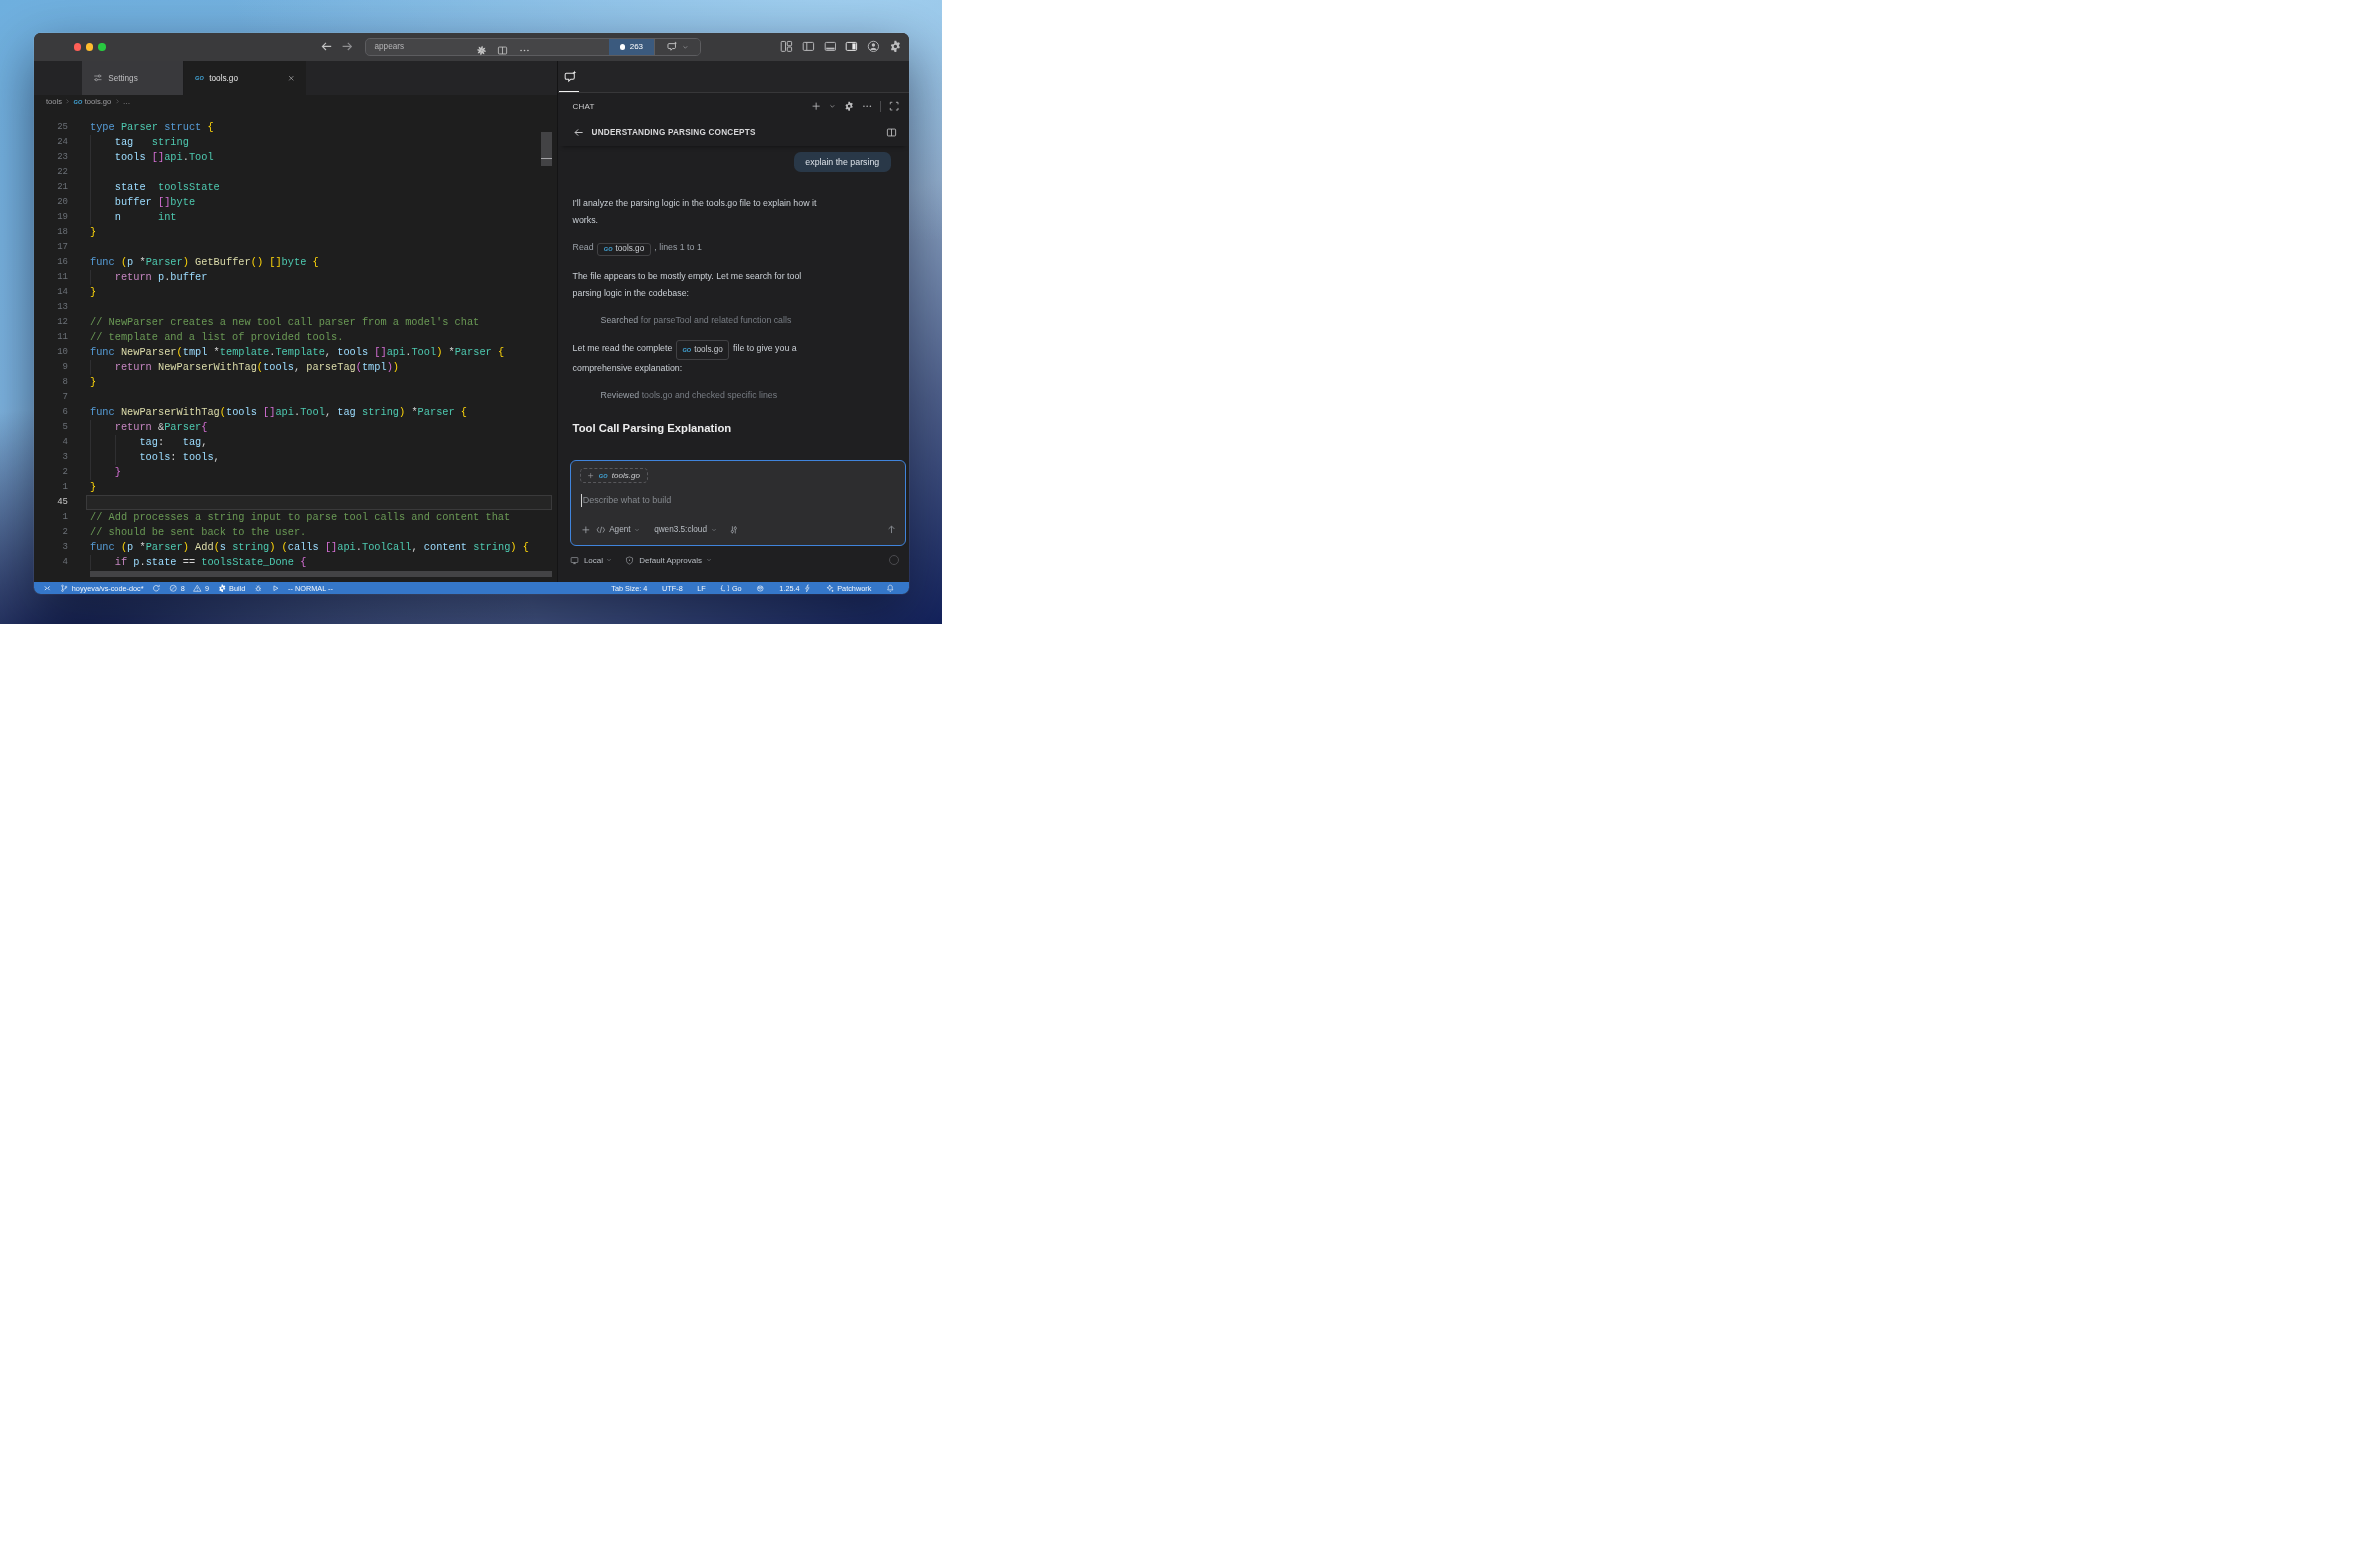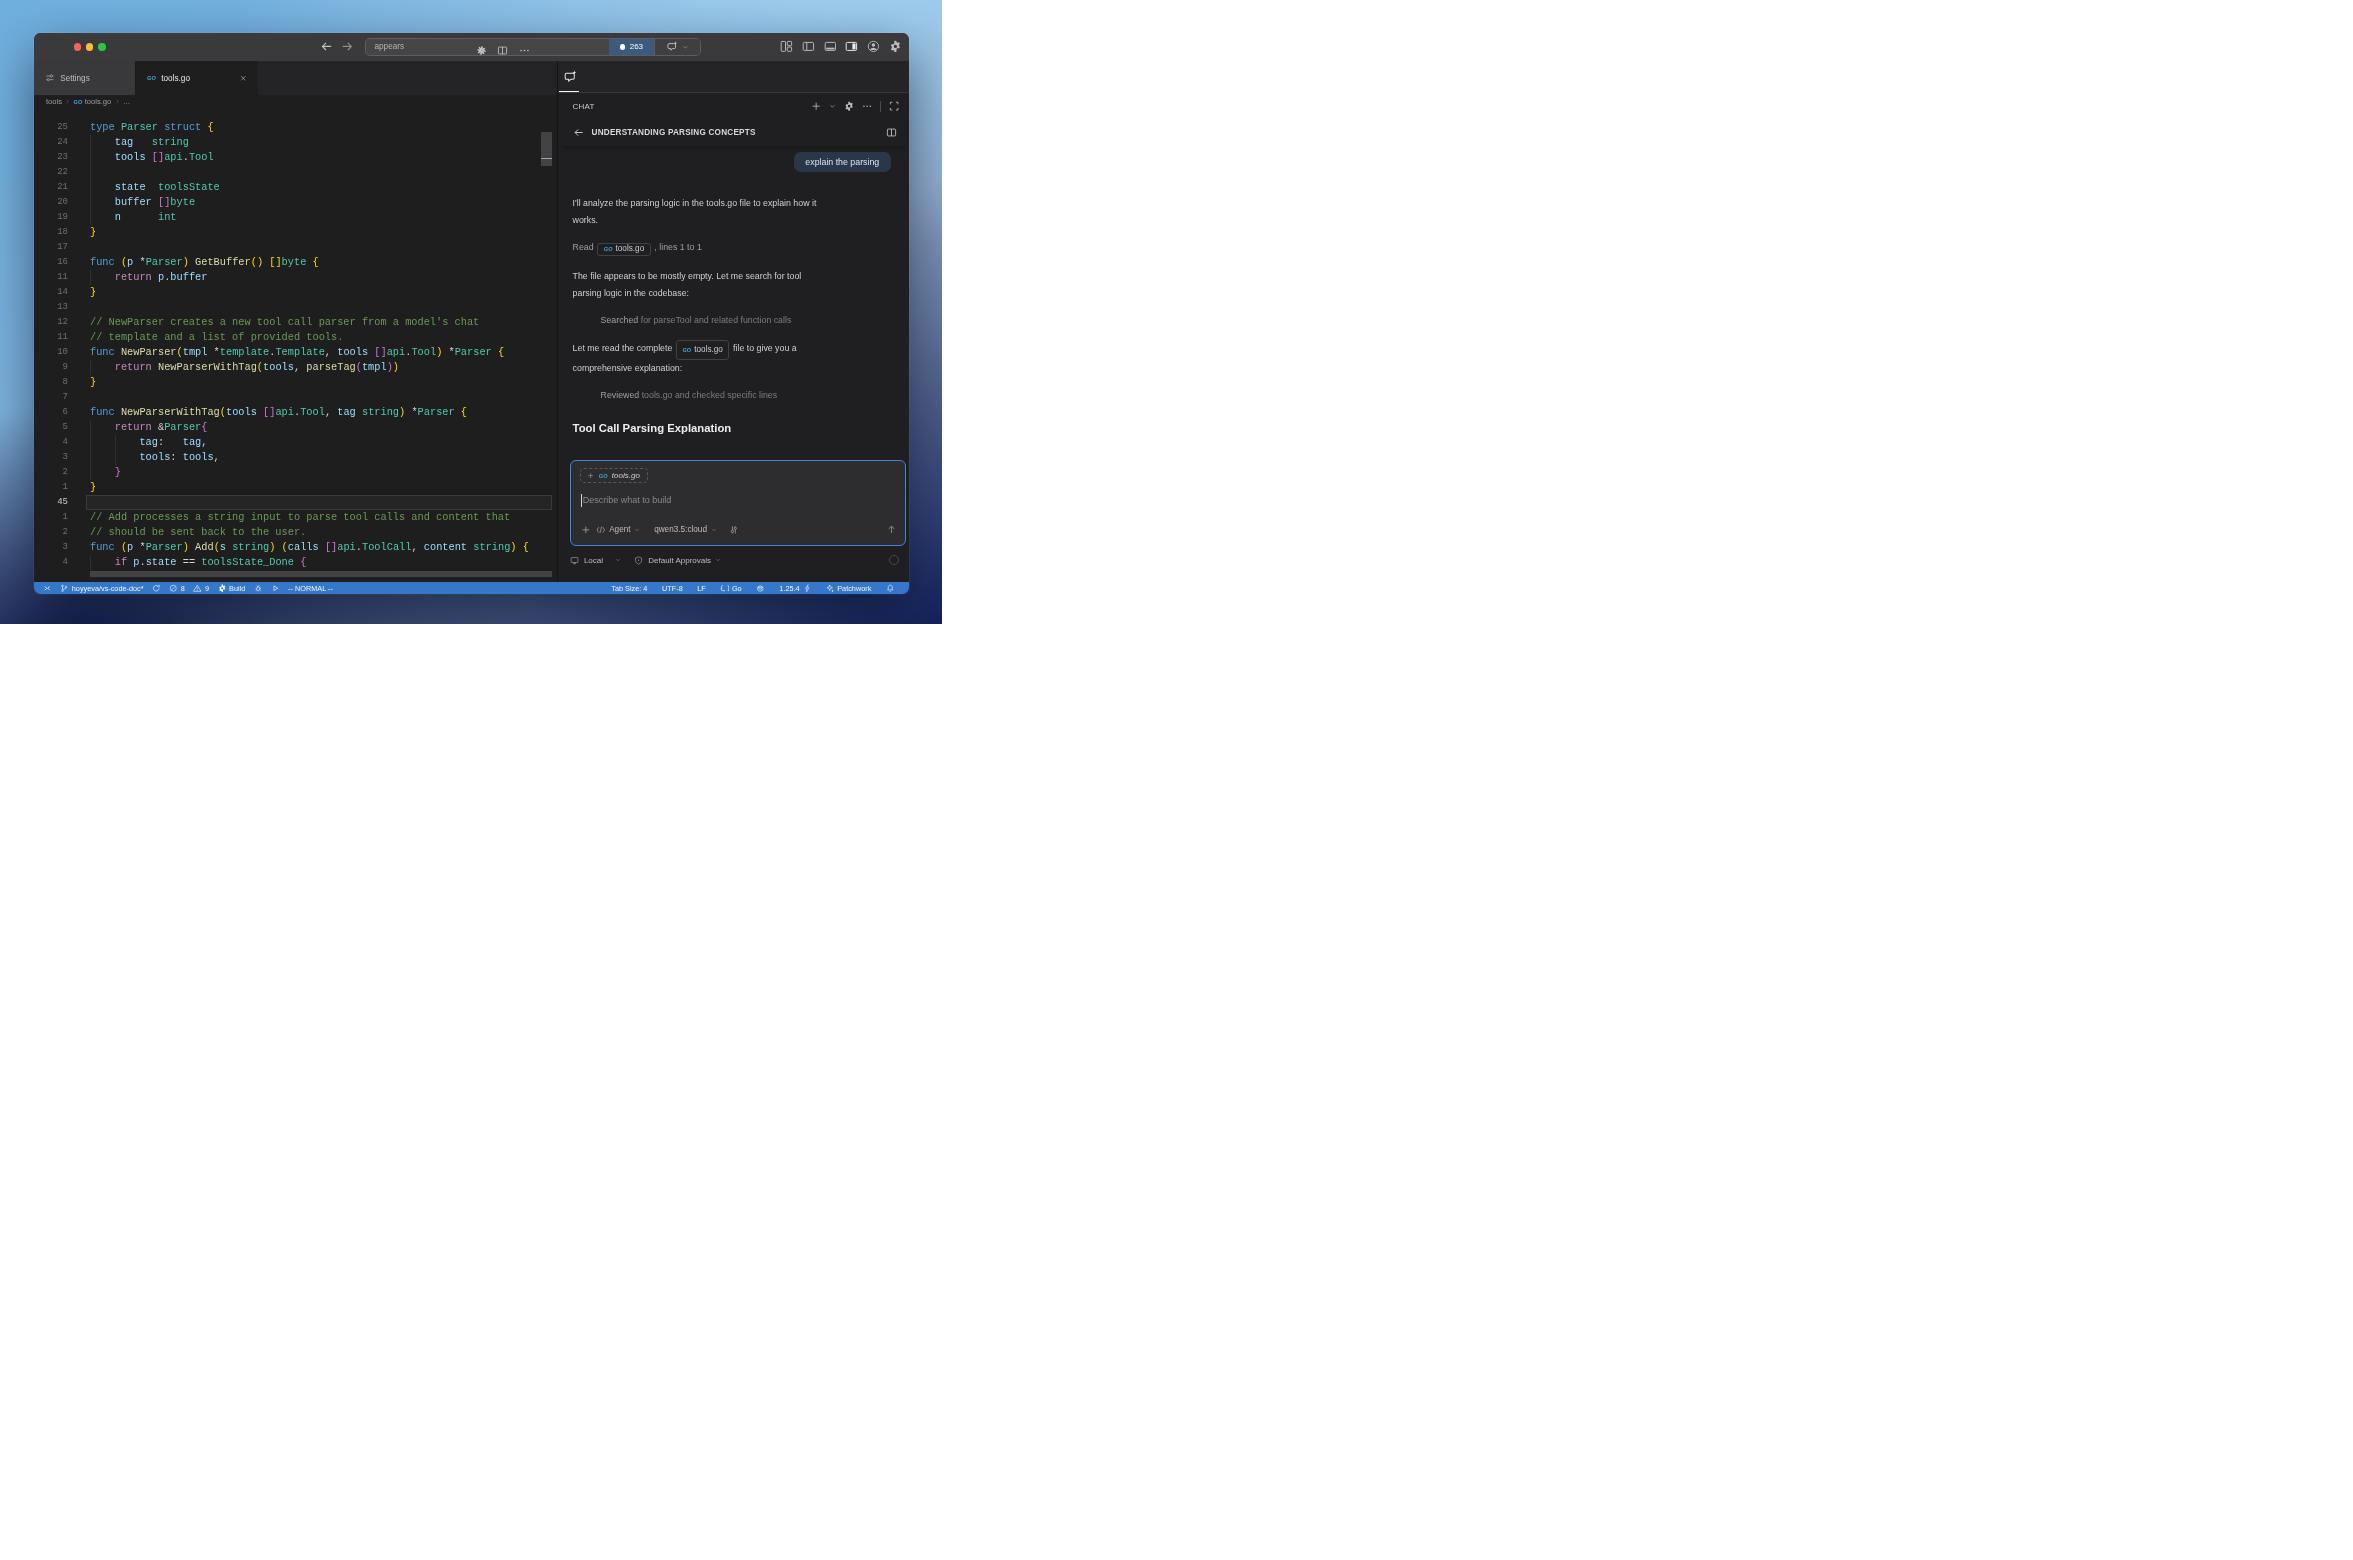--- a/index.html
+++ b/index.html
@@ -36,21 +36,21 @@
   .cc-badge .dot{width:5.5px;height:5.5px;border-radius:50%;background:#fff;}
   .cc-chat{width:46px;display:flex;align-items:center;justify-content:center;gap:4.3px;
     background:#3f3f41;border-left:0.6px solid #5d5d60;}
   .cc-chat .ico{width:11px;height:11px;color:#d6d6d6;}
   .cc-chat .caret{width:6.7px;height:6.7px;color:#ababad;}
   .tb-icons{position:absolute;right:7.3px;top:7.3px;display:flex;gap:9px;}
   .tb-icons .ico{width:12.8px;height:12.8px;color:#bdbdbf;}
   .tb-icons .active .ico,.tb-icons .ico.active{color:#ececec;}
 
   
-  .tabstrip{position:absolute;left:0;top:28px;width:523px;height:34px;background:#242426;display:flex;}
+  .tabstrip{position:absolute;left:0;top:28px;width:523px;height:34px;background:#242426;display:flex;padding-left:48px;}
   .tab{display:flex;align-items:center;padding:0 11px;font-size:8.2px;gap:5.5px;height:100%;}
   .tab.settings{width:102px;background:#39393c;color:#bfbfc1;border-right:0.6px solid #1c1c1d;}
   .tab.settings .ico{width:9.7px;height:9.7px;color:#ababad;}
   .tab.filetab{width:122px;background:#1e1e1e;color:#e8e8e8;}
   .tab .close{margin-left:auto;width:8.5px;height:8.5px;color:#bdbdbf;}
   .strip-actions{position:absolute;left:442px;top:0;height:34px;display:flex;align-items:center;gap:10.3px;}
   .strip-actions .ico{width:11px;height:11px;color:#c6c6c6;}
   .gob{font:italic 800 5.5px "Liberation Sans",sans-serif;color:var(--c-go);letter-spacing:0.1px;flex:none;}
 
   
@@ -457,21 +457,21 @@
         </div>
       </div>
 
       <div class="chat-below">
         <span class="ico">
             <svg viewBox="0 0 16 16" fill="none" stroke="currentColor" stroke-width="1.2">
               <rect x="2" y="2.8" width="12" height="8.8" rx="1" stroke-width="1.1"></rect>
               <path d="M8 11.6v2M5.5 13.6h5" stroke-width="1.1"></path>
             </svg>
           </span>
-        <div class="grp" style="display:flex;align-items:center;gap:12px;">
+        <div class="grp" style="display:flex;align-items:center;gap:3px;">
           <span>Local</span>
           <span class="ico caret">
               <svg viewBox="0 0 16 16" fill="none" stroke="currentColor" stroke-width="1.2">
                 <path d="M3.5 5.5 8 10l4.5-4.5" stroke-width="1.5"></path>
               </svg>
             </span>
         </div>
         <span class="ico" style="margin-left:8.5px;">
             <svg viewBox="0 0 16 16" fill="none" stroke="currentColor" stroke-width="1.2">
               <path d="M8 1.6l5.4 1.9v4.1c0 3.5-2.2 5.6-5.4 6.8-3.2-1.2-5.4-3.3-5.4-6.8V3.5z" stroke-width="1.1" stroke-linejoin="round"></path>

